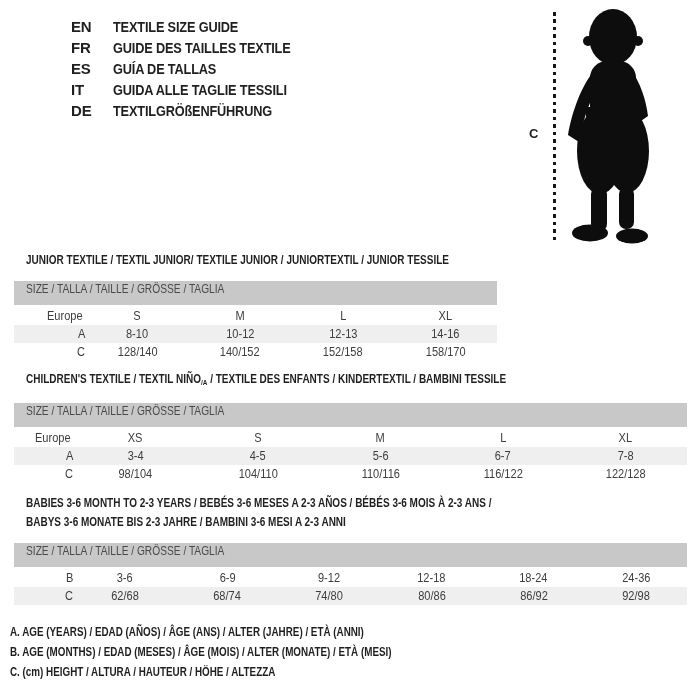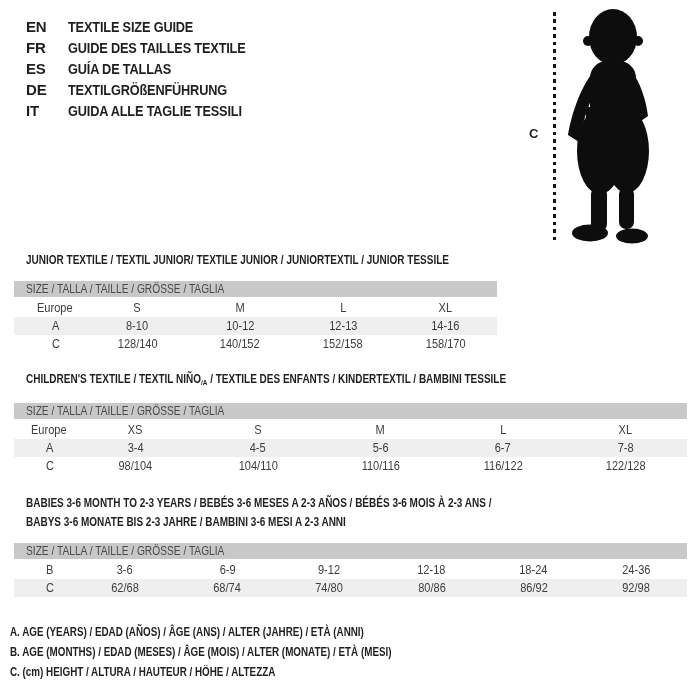--- a/index.html
+++ b/index.html
@@ -10,21 +10,21 @@
     --bar-ink:#4a4a4a;
     --sil:#0d0d0d;
   }
   *{margin:0;padding:0;box-sizing:border-box;}
   body{background:#fff;font-family:"Liberation Sans",sans-serif;}
   #page{position:relative;width:700px;height:700px;background:#fff;overflow:hidden;}
 
   
   #lang-block{position:absolute;left:26px;top:16px;}
   .lang-row{display:flex;height:21px;align-items:center;font-weight:bold;font-size:15px;color:var(--ink);}
-  .lang-code{width:42px;letter-spacing:-0.2px;}
+  .lang-code{width:42px;letter-spacing:-0.2px;margin-left:45px;}
   .lang-label{white-space:nowrap;transform:scaleX(0.85);transform-origin:0 50%;letter-spacing:-0.2px;}
 
   
   #dash-line{position:absolute;left:553px;top:12px;width:3px;height:232px;
     background:repeating-linear-gradient(to bottom,#161616 0 3.5px,transparent 3.5px 7.5px);}
   #c-label{position:absolute;left:529px;top:126px;font-size:13px;font-weight:bold;color:var(--ink);}
   #baby-svg{position:absolute;left:561px;top:9px;}
 
   
   .sec-title{position:absolute;left:26px;font-size:12.5px;font-weight:bold;color:var(--ink);
@@ -32,29 +32,29 @@
   .t-line{white-space:nowrap;line-height:19px;}
   .tsub{font-size:8px;vertical-align:-2px;}
   .size-table{position:absolute;left:14px;}
   .s1 .sec-title{top:251px;}
   .s1 .size-table{top:281px;width:483px;}
   .s2 .sec-title{top:370px;}
   .s2 .size-table{top:403px;width:673px;}
   .s3 .sec-title{top:494px;}
   .s3 .size-table{top:543px;width:673px;}
 
-  .bar{height:16px;background:var(--bar-bg);margin-bottom:2px;line-height:16px;padding-left:12px;
+  .bar{height:24px;background:var(--bar-bg);margin-bottom:2px;line-height:16px;padding-left:12px;
     font-size:12px;color:var(--bar-ink);white-space:nowrap;}
   .bar-inner{display:inline-block;transform:scaleX(0.85);transform-origin:0 50%;}
 
   table{width:100%;border-collapse:collapse;table-layout:fixed;}
   .s1 col.label{width:72px;}
   .s2 col.label,.s3 col.label{width:60px;}
   td{height:18px;vertical-align:middle;font-size:12px;color:var(--table-ink);text-align:center;overflow:hidden;}
-  td.lbl{text-align:center;padding-left:12px;}
+  td.lbl{text-align:right;padding-left:12px;}
   tr.shaded{background:var(--shade);}
   .cin{display:inline-block;transform:scaleX(0.92);}
   td.lbl .cin{transform-origin:0 50%;}
 
   
   #notes{position:absolute;left:10px;top:622px;}
   .note{line-height:20px;font-size:12px;font-weight:bold;color:var(--ink);white-space:nowrap;
     transform:scaleX(0.82);transform-origin:0 50%;}
 </style>
 </head>
@@ -69,26 +69,26 @@
       </div>
       <div class="lang-row">
         <span class="lang-code">FR</span>
         <span class="lang-label">GUIDE DES TAILLES TEXTILE</span>
       </div>
       <div class="lang-row">
         <span class="lang-code">ES</span>
         <span class="lang-label">GUÍA DE TALLAS</span>
       </div>
       <div class="lang-row">
+        <span class="lang-code">IT</span>
+        <span class="lang-label">GUIDA ALLE TAGLIE TESSILI</span>
+      </div>
+      <div class="lang-row">
         <span class="lang-code">DE</span>
         <span class="lang-label">TEXTILGRÖßENFÜHRUNG</span>
-      </div>
-      <div class="lang-row">
-        <span class="lang-code">IT</span>
-        <span class="lang-label">GUIDA ALLE TAGLIE TESSILI</span>
       </div>
     </div>
 
   <div id="dash-line"></div>
   <div id="c-label">C</div>
 
   <svg id="baby-svg" width="104" height="236" viewBox="0 0 104 236" fill="#0d0d0d" xmlns="http://www.w3.org/2000/svg">
     <ellipse cx="52" cy="28" rx="24" ry="28"></ellipse>
     <circle cx="27" cy="32" r="5"></circle>
     <circle cx="77" cy="32" r="5"></circle>

